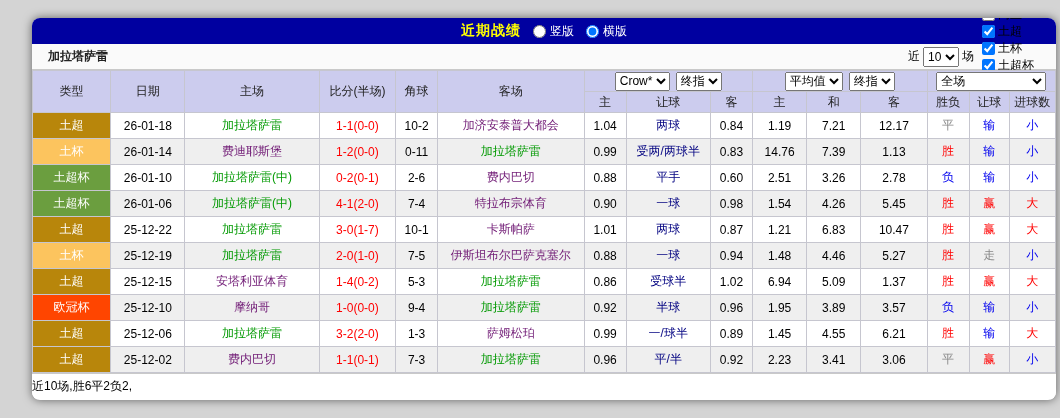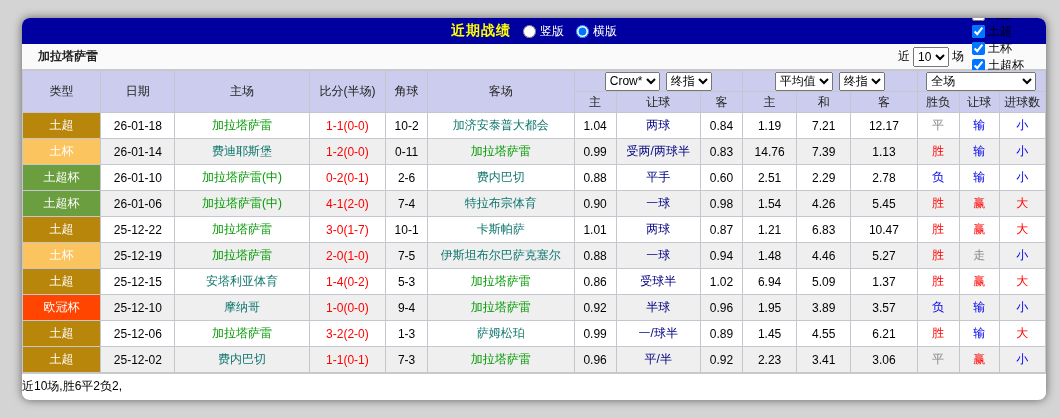--- a/index.html
+++ b/index.html
@@ -3,21 +3,21 @@
 <meta charset="utf-8">
 <style>
   * { box-sizing: border-box; margin: 0; padding: 0; }
   html,body { width:1060px; height:418px; overflow:hidden; }
   body {
     background:#d4d4d4;
     font-family:"Liberation Sans","DejaVu Sans",sans-serif;
     font-size:12px; color:#000;
   }
   .panel {
-    position:absolute; left:22px; top:18px; width:1024px; height:382px;
+    position:absolute; left:32px; top:18px; width:1024px; height:382px;
     background:#fff; border-radius:8px; overflow:hidden;
     box-shadow:0 0 10px rgba(0,0,0,.55);
     display:flex; flex-direction:column;
   }
   
   .topbar {
     height:26px; background:#0000a0; color:#fff;
     display:flex; align-items:center; justify-content:center; gap:12px; flex:0 0 26px;
   }
   .topbar .title { color:#ffff00; font-weight:bold; font-size:14px; letter-spacing:1px; }
@@ -43,21 +43,21 @@
   thead select { font-size:12px; height:19px; max-width:96%; }
   tbody td { height:26px; }
   tr.odd td { background:#ffffff; }
   tr.even td { background:#efefef; }
   
   td.type-chao    { background:#b8860b !important; color:#fff; }
   td.type-bei     { background:#fcc45e !important; color:#fff; }
   td.type-chaobei { background:#6b9e3f !important; color:#fff; }
   td.type-ouguan  { background:#ff4500 !important; color:#fff; }
   .team-hl { color:#009900; }
-  .team-n  { color:#0f766e; }
+  .team-n  { color:#701a75; }
   td.score { color:#ff0000; }
   td.handicap { color:#000080; }
   td.c-red  { color:#ff0000; }
   td.c-blue { color:#0000ee; }
   td.c-gray { color:#888888; }
   
   .footer {
     flex:0 0 26px; height:26px; border-top:1px solid #c9c9c9; background:#fff;
     display:flex; align-items:center; gap:6px;
   }
@@ -213,21 +213,21 @@
           <td class="type-chaobei">土超杯</td>
           <td>26-01-10</td>
           <td><span class="team-hl">加拉塔萨雷(中)</span></td>
           <td class="score">0-2(0-1)</td>
           <td>2-6</td>
           <td><span class="team-n">费内巴切</span></td>
           <td>0.88</td>
           <td class="handicap">平手</td>
           <td>0.60</td>
           <td>2.51</td>
-          <td>2.29</td>
+          <td>3.26</td>
           <td>2.78</td>
           <td class="c-blue">负</td>
           <td class="c-blue">输</td>
           <td class="c-blue">小</td>
         </tr>
         <tr class="even">
           <td class="type-chaobei">土超杯</td>
           <td>26-01-06</td>
           <td><span class="team-hl">加拉塔萨雷(中)</span></td>
           <td class="score">4-1(2-0)</td>

